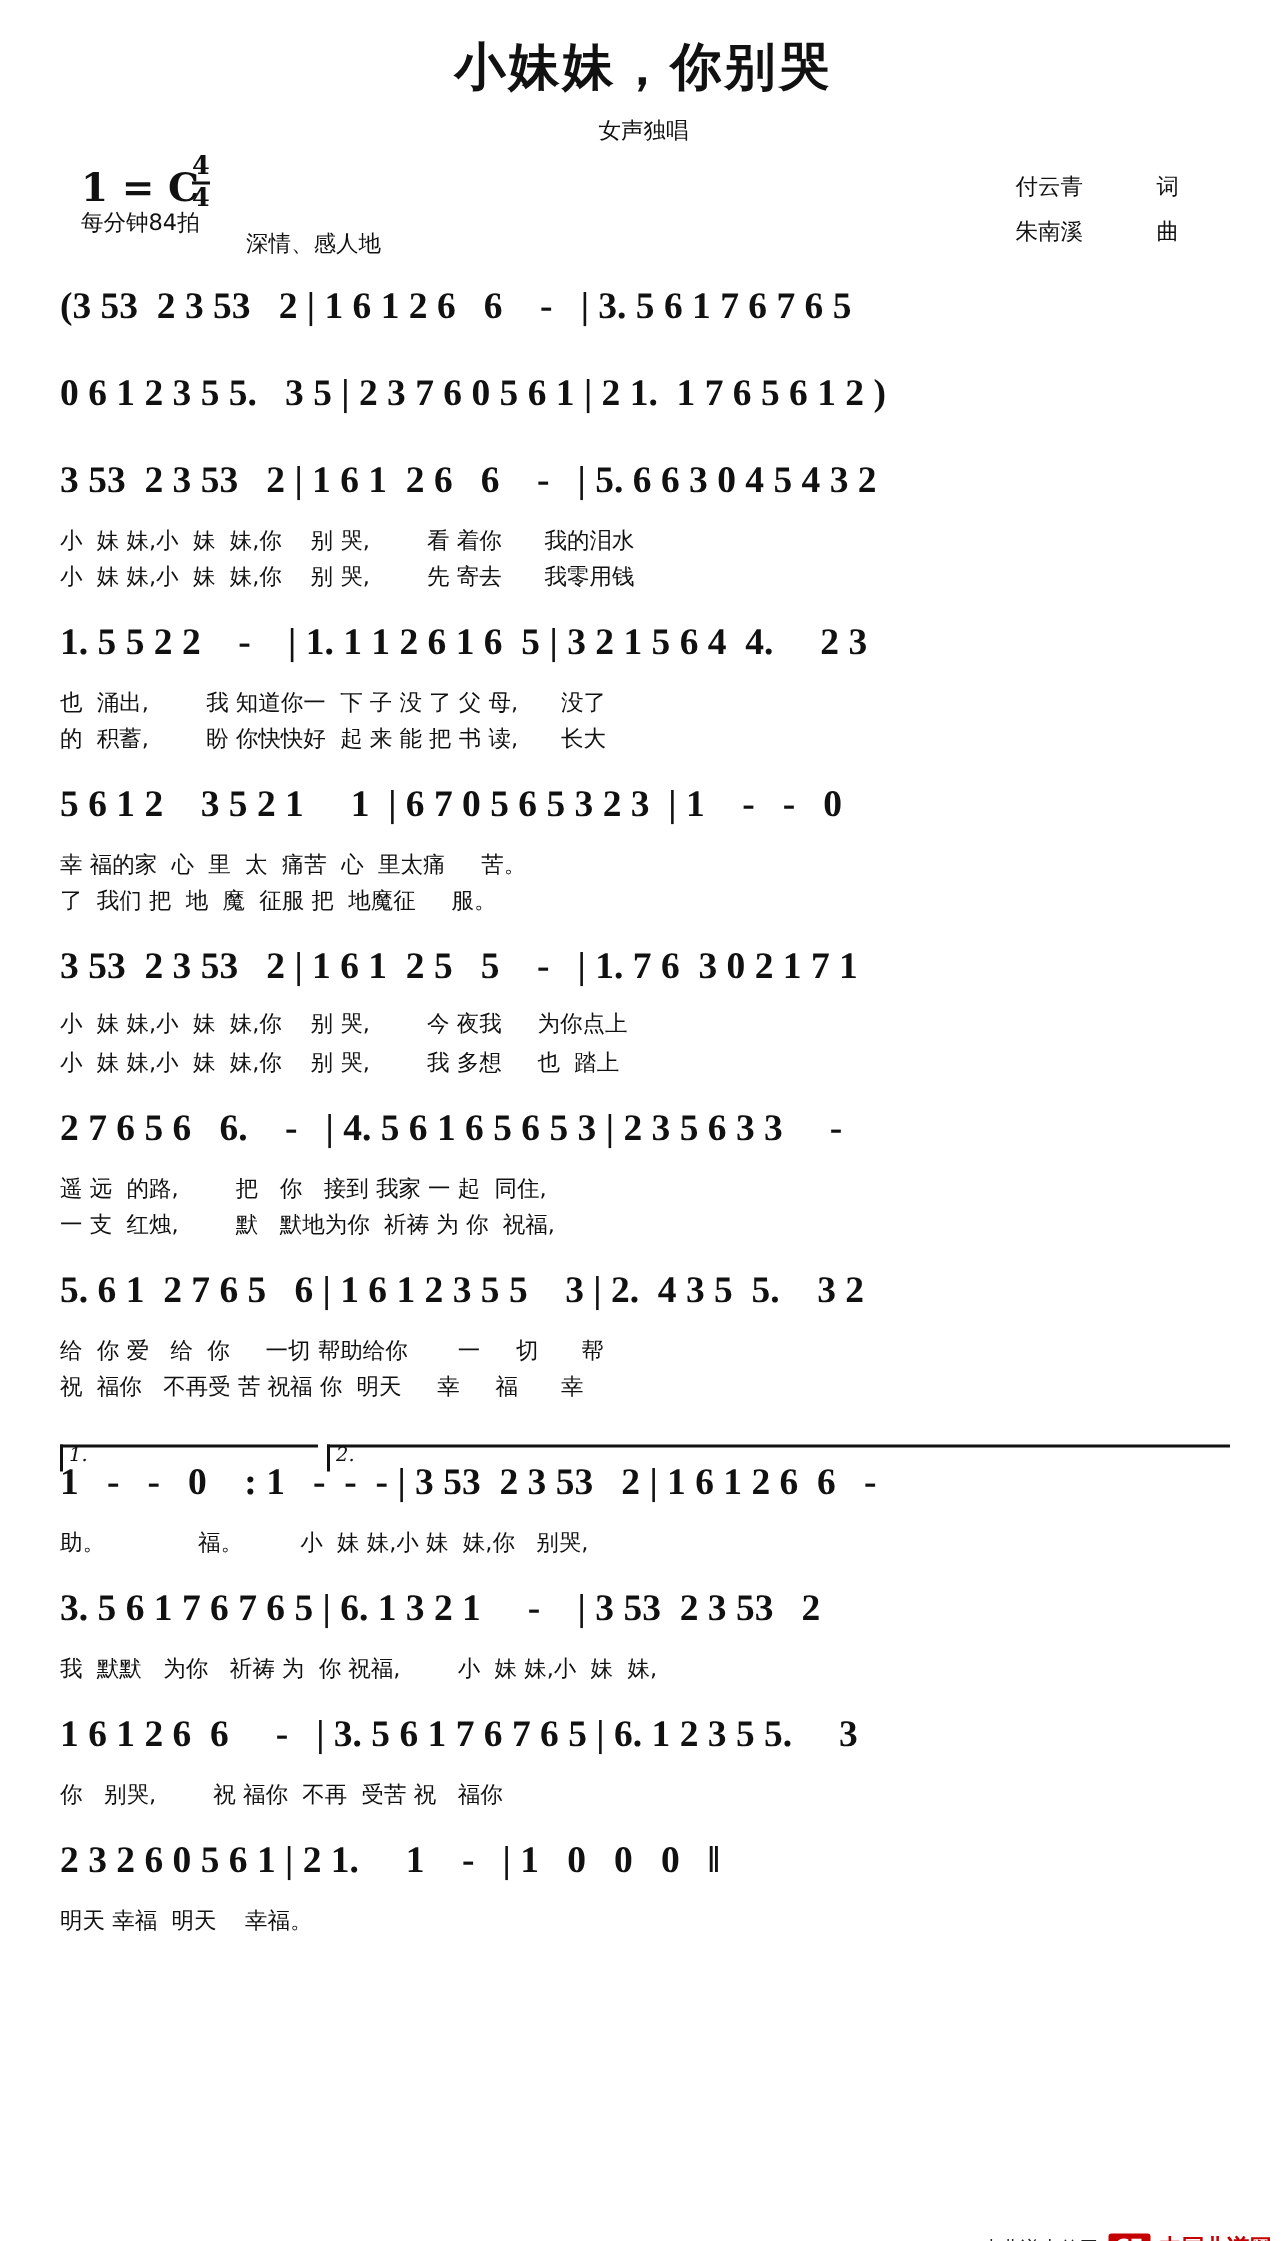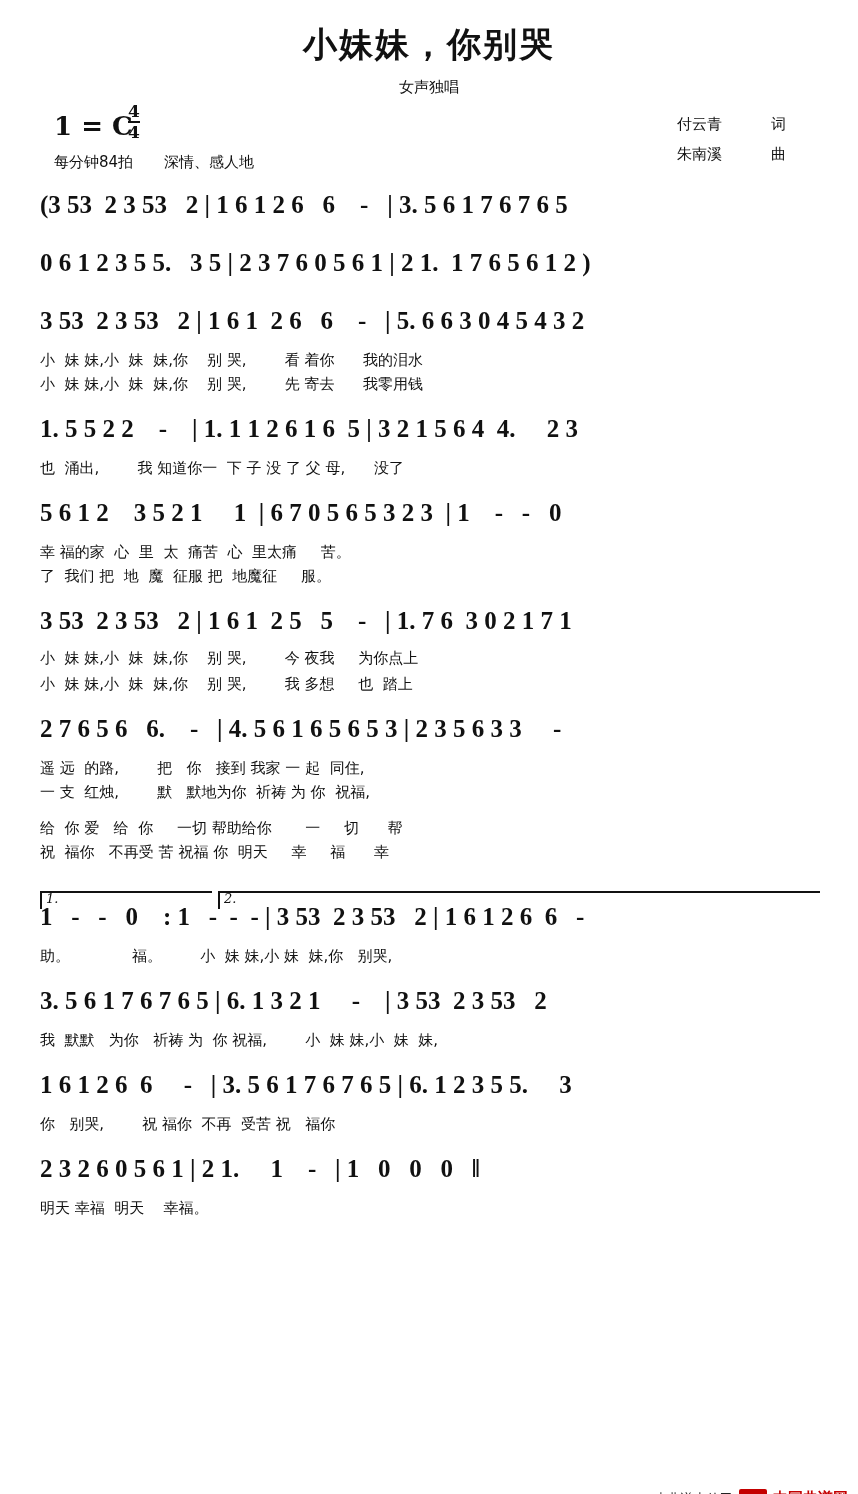--- a/index.html
+++ b/index.html
@@ -40,21 +40,21 @@
   }
   .timesig{
     position:absolute;left:128px;top:-4px;
     font-size:17px;font-weight:bold;
     text-align:center;line-height:1.05;
     font-family:"DejaVu Serif","Liberation Serif",serif;
   }
   .timesig .num{display:block;}
   .timesig .den{display:block;border-top:2px solid #111;padding-top:1px;}
   .tempo{
-    position:absolute;left:54px;top:46px;
+    position:absolute;left:54px;top:32px;
     font-size:15px;
   }
   .expr{
     position:absolute;left:164px;top:46px;
     font-size:15px;
   }
   .credits{
     position:absolute;right:72px;top:2px;
     font-size:15px;line-height:30px;text-align:left;
   }
@@ -157,20 +157,21 @@
   <div class="system">
     <div class="notes">3 53  2 3 53   2 | 1 6 1  2 6   6    -   | 5. 6 6 3 0 4 5 4 3 2</div>
     <div class="lyric">小  妹 妹,小  妹  妹,你    别 哭,        看 着你      我的泪水</div>
     <div class="lyric lyric2">小  妹 妹,小  妹  妹,你    别 哭,        先 寄去      我零用钱</div>
   </div>
   <div class="gapsmall"></div>
 
   <div class="system">
     <div class="notes">1. 5 5 2 2    -    | 1. 1 1 2 6 1 6  5 | 3 2 1 5 6 4  4.     2 3</div>
     <div class="lyric">也  涌出,        我 知道你一  下 子 没 了 父 母,      没了</div>
+    <div class="lyric lyric2">的  积蓄,        盼 你快快好  起 来 能 把 书 读,      长大</div>
   </div>
   <div class="gapsmall"></div>
 
   <div class="system">
     <div class="notes">5 6 1 2    3 5 2 1     1  | 6 7 0 5 6 5 3 2 3  | 1    -   -   0</div>
     <div class="lyric">幸 福的家  心  里  太  痛苦  心  里太痛     苦。</div>
     <div class="lyric lyric2">了  我们 把  地  魔  征服 把  地魔征     服。</div>
   </div>
   <div class="gapsmall"></div>
 
@@ -182,20 +183,21 @@
   <div class="gapsmall"></div>
 
   <div class="system">
     <div class="notes">2 7 6 5 6   6.    -   | 4. 5 6 1 6 5 6 5 3 | 2 3 5 6 3 3     -</div>
     <div class="lyric">遥 远  的路,        把   你   接到 我家 一 起  同住,</div>
     <div class="lyric lyric2">一 支  红烛,        默   默地为你  祈祷 为 你  祝福,</div>
   </div>
   <div class="gapsmall"></div>
 
   <div class="system">
+    <div class="notes">5. 6 1  2 7 6 5   6 | 1 6 1 2 3 5 5    3 | 2.  4 3 5  5.    3 2</div>
     <div class="lyric">给  你 爱   给  你     一切 帮助给你       一     切      帮</div>
     <div class="lyric lyric2">祝  福你   不再受 苦 祝福 你  明天     幸     福      幸</div>
   </div>
   <div class="gapmed"></div>
 
   <div class="system">
     <div class="volta" style="left:40px;top:-4px;width:170px;">
       <span>1.</span>
     </div>
     <div class="volta" style="left:218px;top:-4px;width:600px;">

